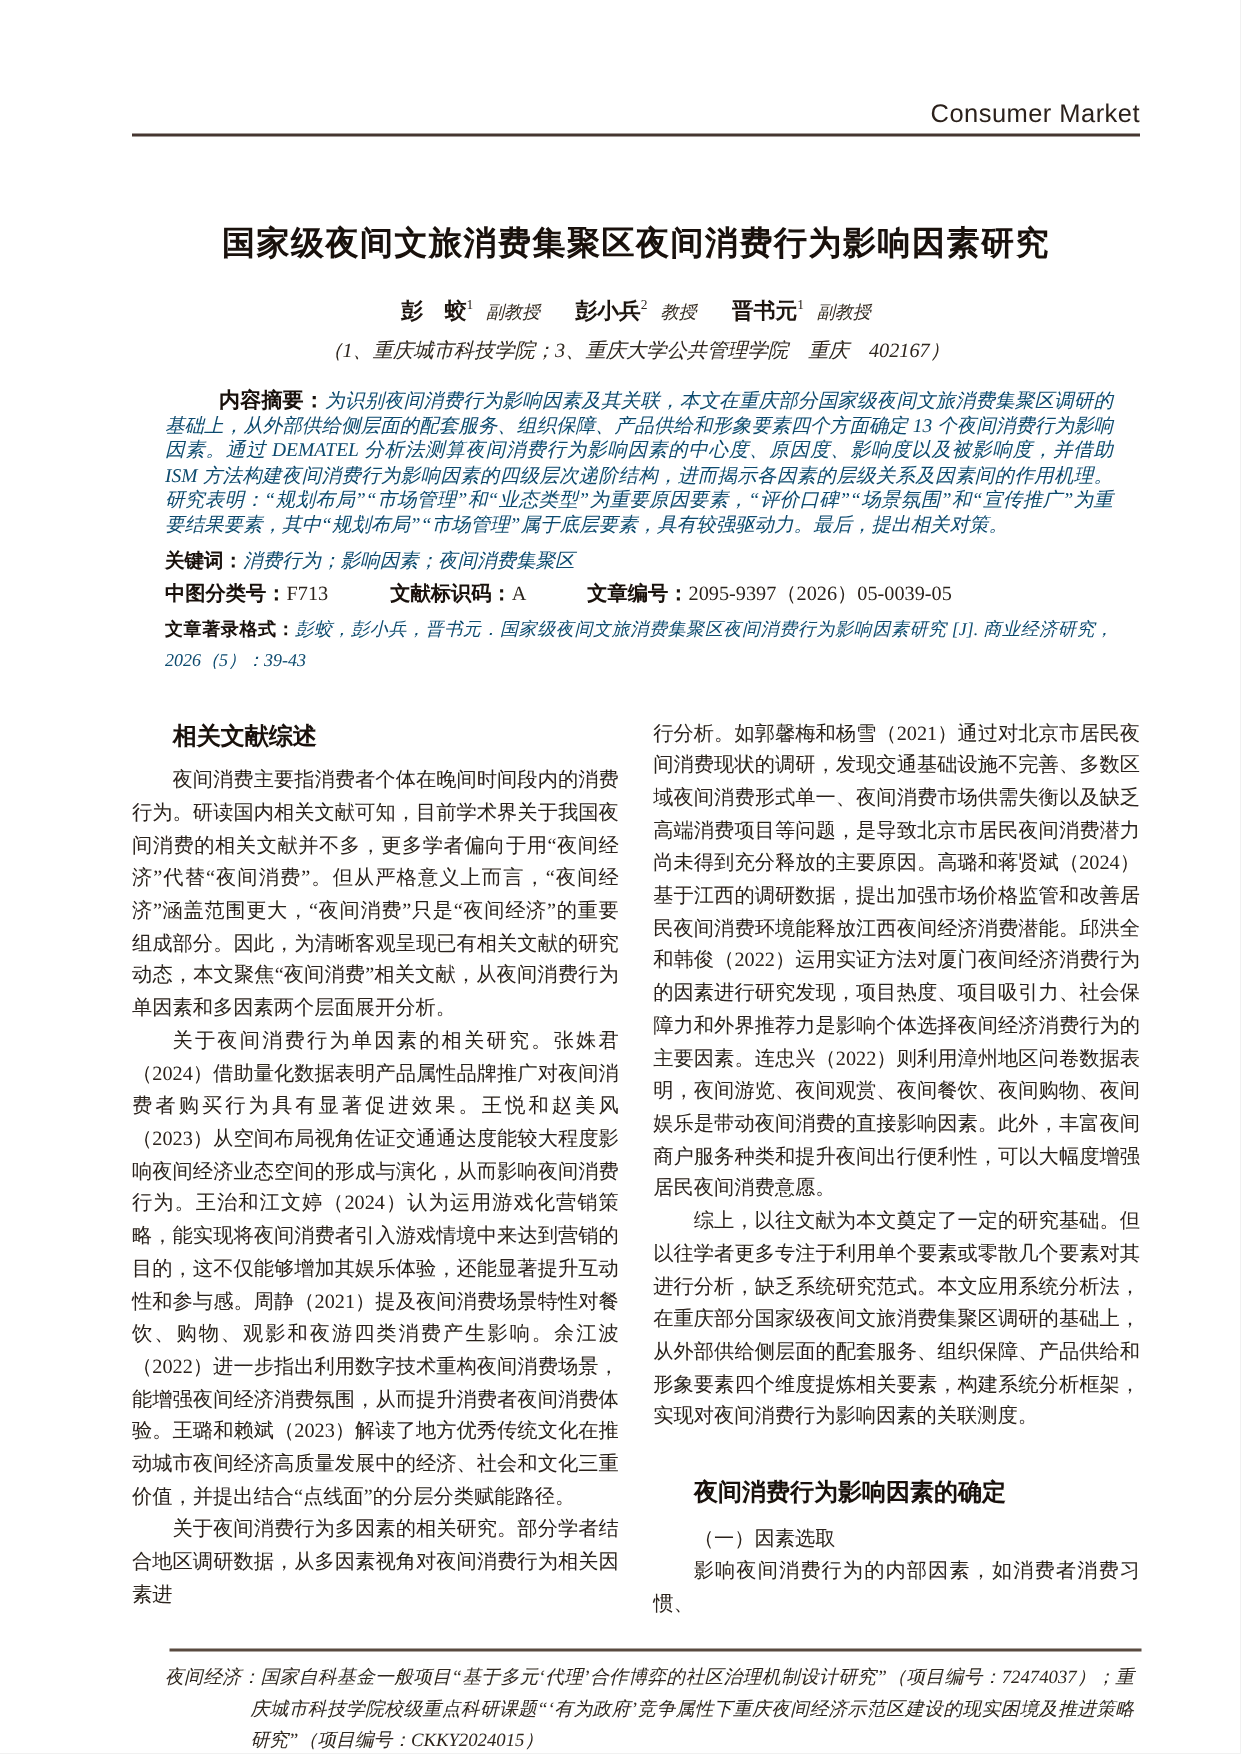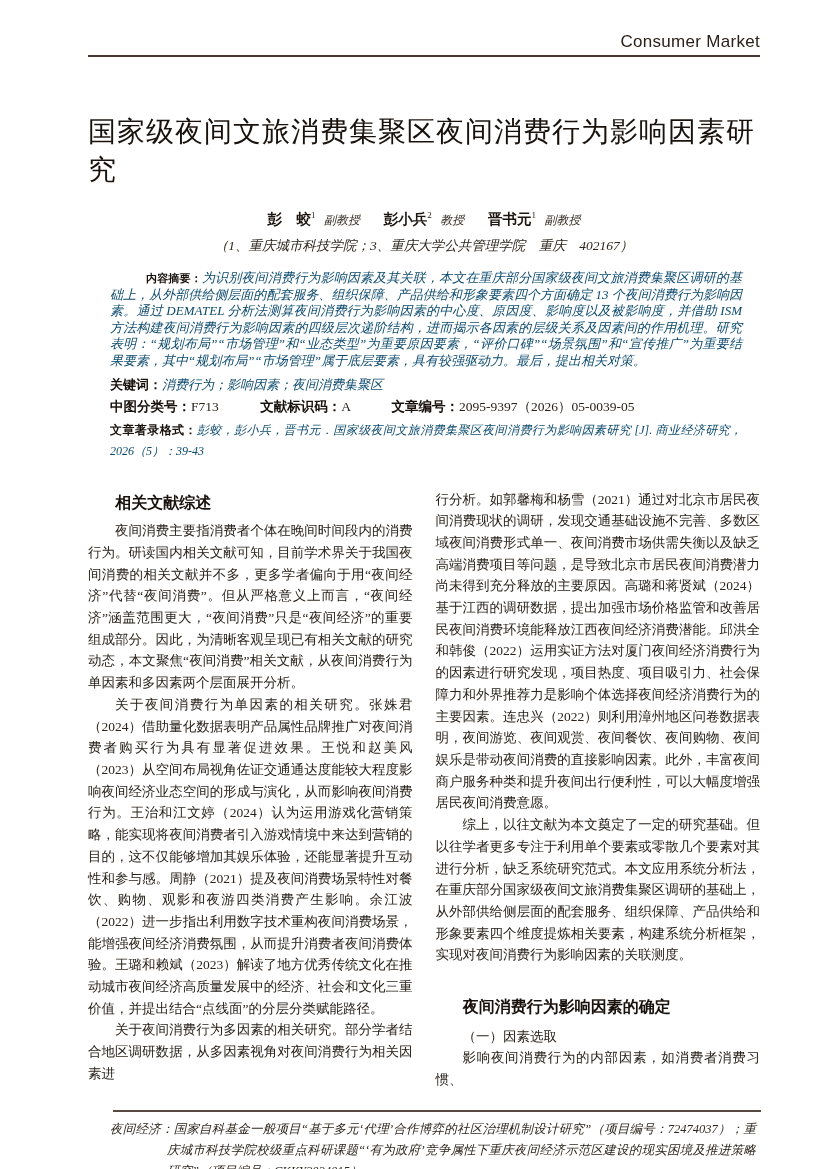--- a/index.html
+++ b/index.html
@@ -5,34 +5,34 @@
   html,body { margin:0; padding:0; background:#e8e8e8; }
   .page {
     width:827px; height:1169px; margin:0 auto; background:#ffffff;
     position:relative; box-sizing:border-box; overflow:hidden;
     font-family:"Liberation Serif","DejaVu Serif",serif;
     color:#2a221b;
   }
   .content { margin-left:88px; width:672px; }
 
   
-  .journal-header { padding-top:32px; }
+  .journal-header { padding-top:56px;margin-top:10px; }
   .journal-header-inner {
     border-bottom:2px solid #453630; text-align:right; padding-bottom:3px;
   }
   .journal-name {
     font-family:"Liberation Sans","DejaVu Sans",sans-serif;
     font-size:17px; color:#2b211b; letter-spacing:0.3px;
   }
 
   
   .paper-title {
-    margin:56px 0 0 0; text-align:left;
+    margin:56px 0 0 0; text-align:center;
     font-family:"Liberation Sans","DejaVu Sans",sans-serif;
-    font-weight:normal; font-size:28px; letter-spacing:1px; color:#19110c;
+    font-weight:bold; font-size:22px; letter-spacing:1px; color:#19110c;
   }
   .authors { text-align:center; margin-top:21px; font-size:14.5px; }
   .author-name {
     font-family:"Liberation Sans","DejaVu Sans",sans-serif;
     font-weight:bold; color:#1d150f;
   }
   .author-sup { font-size:9px; vertical-align:super; }
   .author-role { font-style:italic; font-size:12px; color:#332a20; margin-left:5px; }
   .author-group { margin:0 10px; }
   .affiliation {
@@ -41,21 +41,21 @@
   }
 
   
   .meta-block { margin:15px 18px 0 22px; text-align:justify; }
   .kai { font-style:italic; color:#0c4a6e; }
   .blabel {
     font-family:"Liberation Sans","DejaVu Sans",sans-serif;
     font-weight:bold; font-style:normal; color:#19110c;
   }
   .abstract { font-size:13px; line-height:16.6px; }
-  .abstract .blabel { font-size:11px;padding-left:36px; }
+  .abstract .blabel { font-size:14px;padding-left:36px; }
   .kw-line { margin-top:6px; font-size:13px; line-height:17px; }
   .clc-line { margin-top:5px; font-size:13.5px; line-height:17px; }
   .clc-pair { margin-right:38px; }
   .clc-pair:last-child { margin-right:0; }
   .clc-value { font-family:"Liberation Serif","DejaVu Serif",serif; }
   .cite-line { margin-top:5px; font-size:12px; line-height:21.5px; }
 
   
   .columns { display:flex; gap:23px; margin-top:26px; }
   .col { width:324.5px; font-size:13.5px; line-height:21.7px; text-align:justify; }

